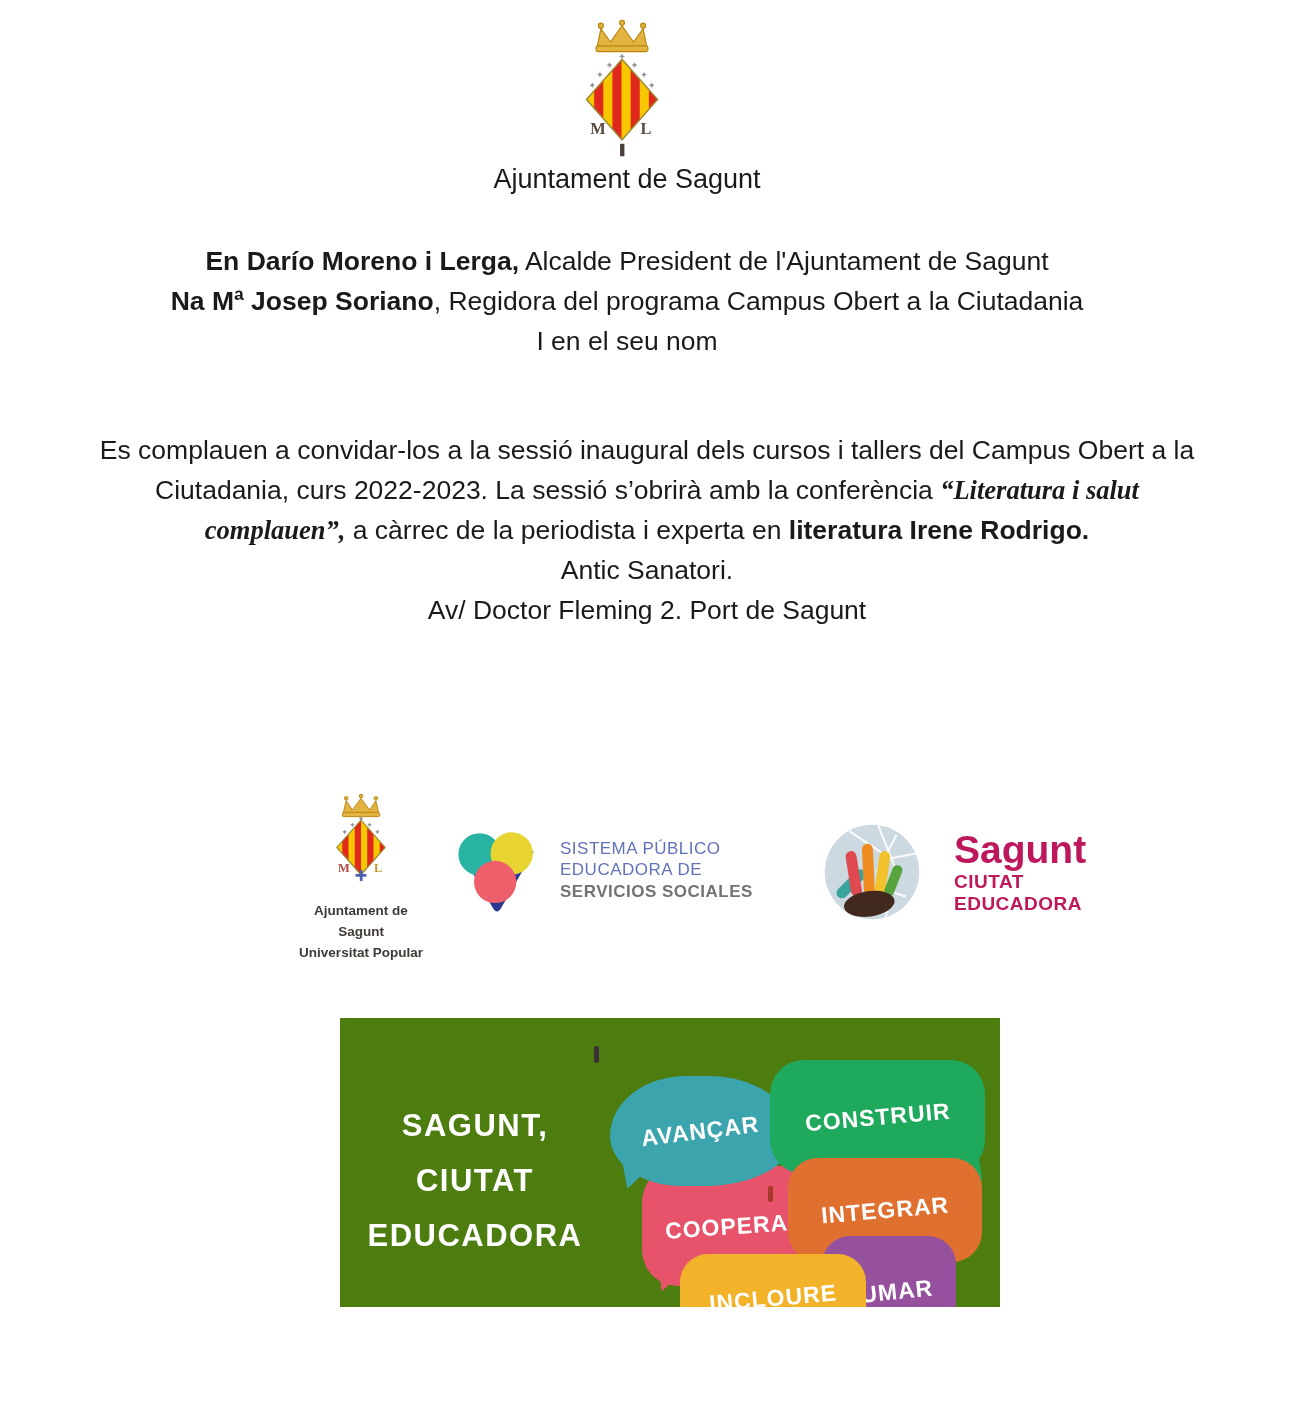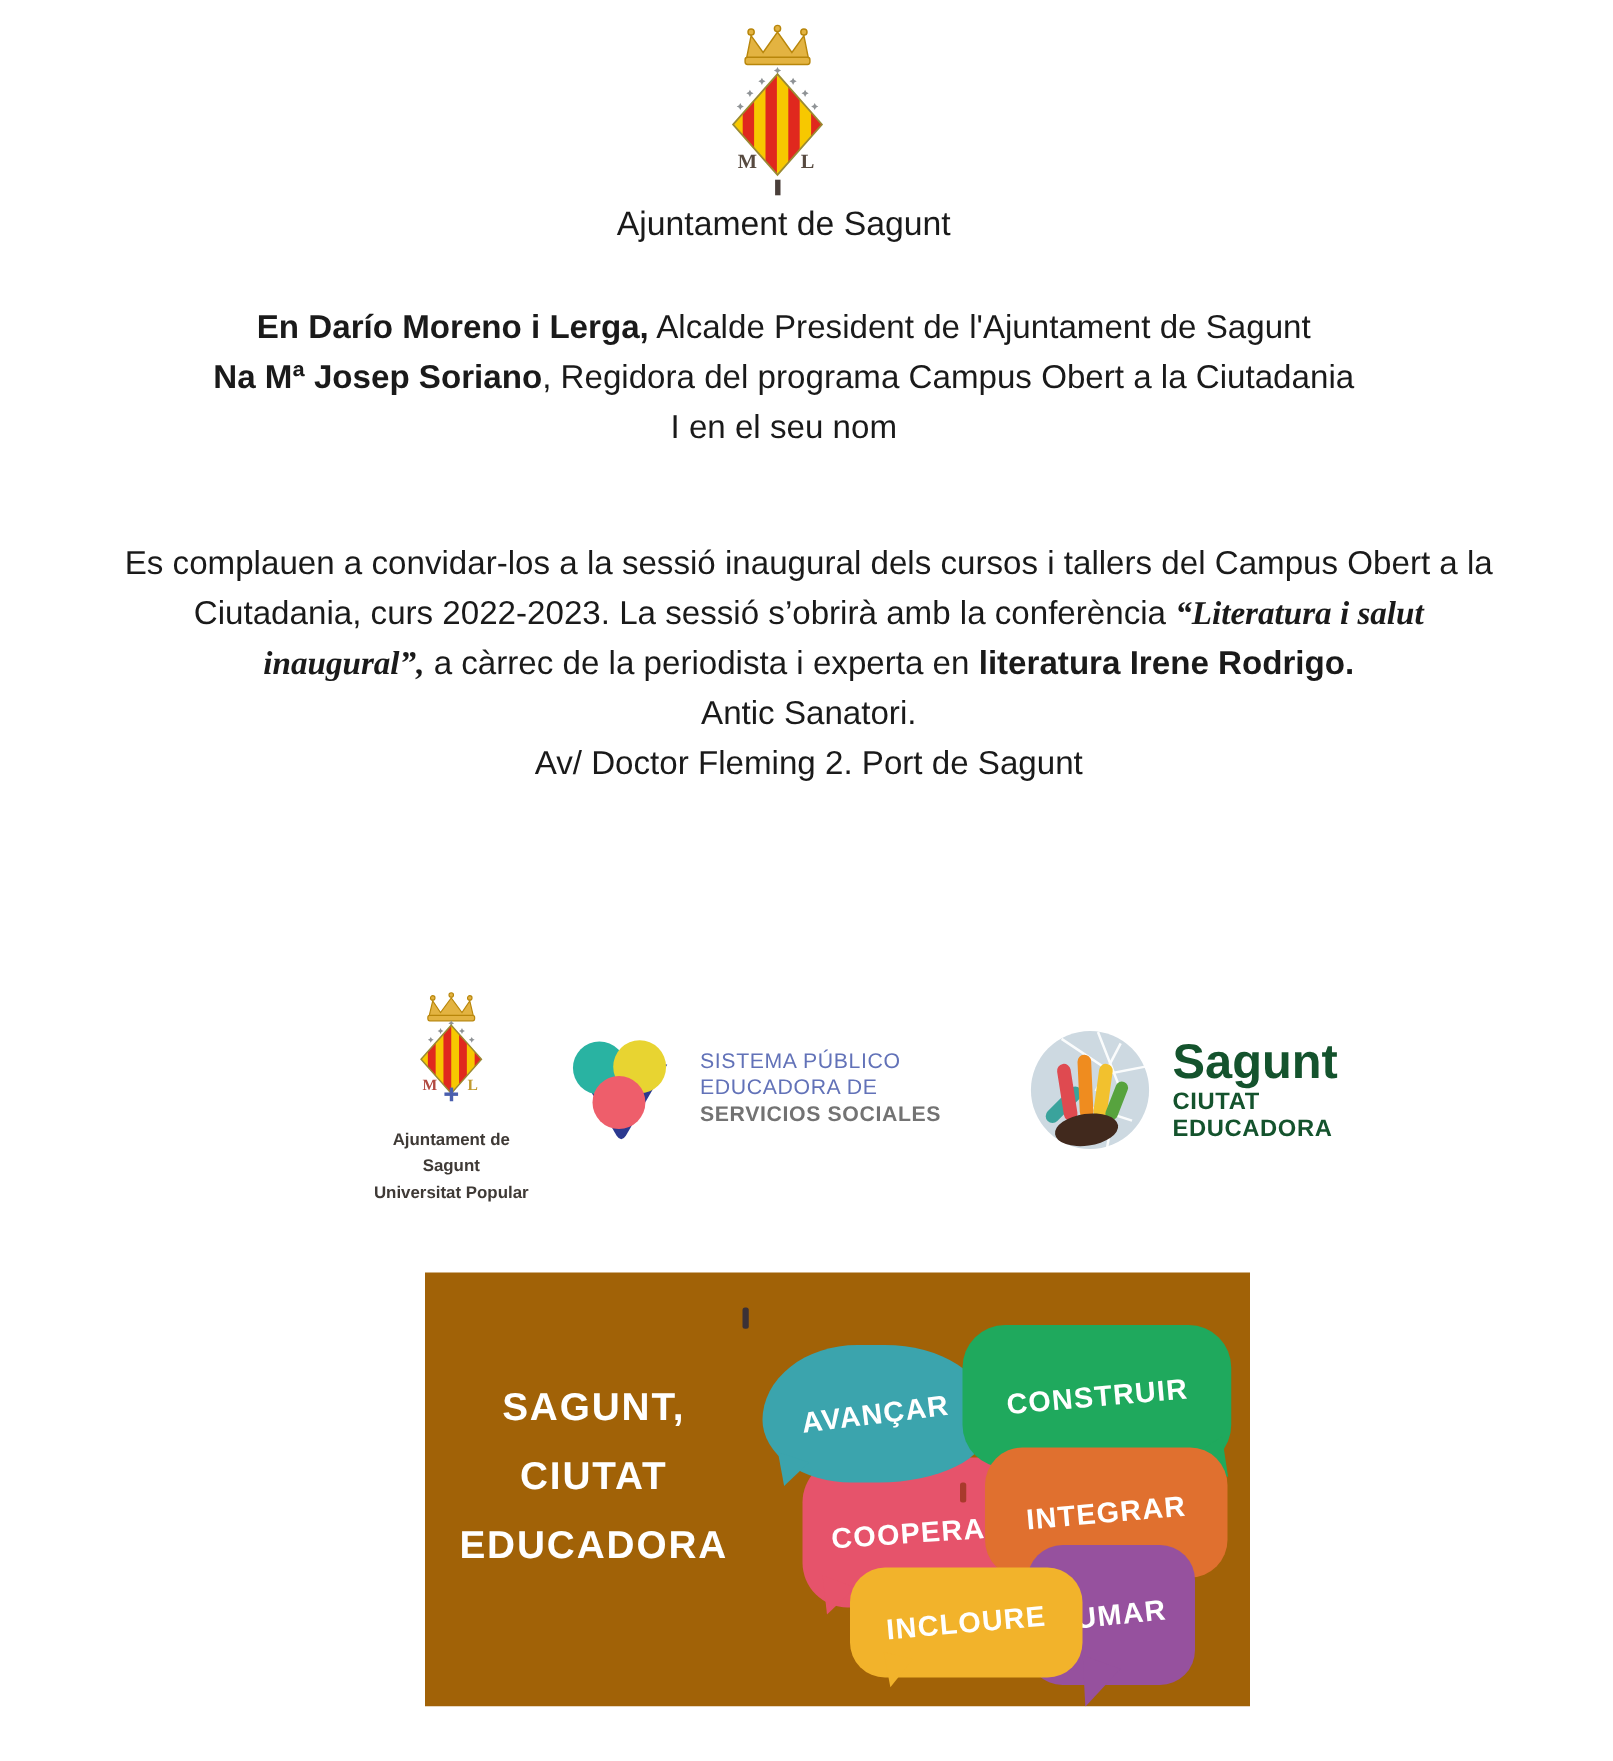--- a/index.html
+++ b/index.html
@@ -18,27 +18,27 @@
   .b { font-weight:bold; }
   .bi { font-weight:bold; font-style:italic;font-family:Liberation Serif, serif; }
 
   
   .logo-a { position:absolute; left:296px; top:792px; width:130px; text-align:center; }
   .logo-a .cap { font-size:13.5px; font-weight:700; color:#3f3a36; line-height:21px; margin-top:4px; }
   .logo-b { position:absolute; left:450px; top:824px; display:flex; align-items:center; }
   .logo-b .txt { margin-left:16px; font-size:17px; line-height:21.5px; letter-spacing:0.5px; color:#6272b8; font-weight:500; }
   .logo-b .txt .strong { color:#737373; font-weight:800; }
   .logo-c { position:absolute; left:822px; top:820px; display:flex; align-items:center; }
-  .logo-c .txt { margin-left:16px; color:#14532d; }
+  .logo-c .txt { margin-left:32px; color:#be185d; }
   .logo-c .title { font-size:39px; font-weight:700; line-height:42px; }
   .logo-c .sub { font-size:19px; font-weight:700; line-height:22px; letter-spacing:0.5px; }
 
   
-  .banner { position:absolute; left:340px; top:1018px; width:660px; height:347px;
-    background:#a16207; overflow:hidden; }
+  .banner { position:absolute; left:340px; top:1018px; width:660px; height:289px;
+    background:#4d7c0f; overflow:hidden; }
   .banner-title { position:absolute; left:26px; top:80px; width:218px; text-align:center;
     color:#ffffff; font-weight:800; font-size:31px; line-height:55px; letter-spacing:1.5px; }
   .bubble { position:absolute; display:flex; align-items:center; justify-content:center;
     color:#fff; font-weight:800; font-size:23px; letter-spacing:1px; }
   .bubble::after { content:''; position:absolute; width:0; height:0; }
 
   .b-avancar { left:270px; top:58px; width:180px; height:110px; background:#3ba4ad;
     border-radius:48% 52% 55% 45% / 62% 55% 45% 52%; z-index:2; }
   .b-avancar::after { left:6px; bottom:-16px; border:13px solid transparent;
     border-top:24px solid #3ba4ad; transform:rotate(18deg); }
@@ -122,21 +122,21 @@
 
   <div class="center-line salutation">
     <div><span class="b">En Darío Moreno i Lerga,</span><span> Alcalde President de l'Ajuntament de Sagunt</span></div>
     <div><span class="b">Na Mª Josep Soriano</span><span>, Regidora del programa Campus Obert a la Ciutadania</span></div>
     <div>I en el seu nom</div>
   </div>
 
   <div class="center-line bodytext">
     <div>Es complauen a convidar-los a la sessió inaugural dels cursos i tallers del Campus Obert a la</div>
     <div><span>Ciutadania, curs 2022-2023. La sessió s’obrirà amb la conferència </span><span class="bi">“Literatura i salut</span></div>
-    <div><span class="bi">inaugural”,</span><span> a càrrec de la periodista i experta en </span><span class="b">literatura Irene Rodrigo.</span></div>
+    <div><span class="bi">complauen”,</span><span> a càrrec de la periodista i experta en </span><span class="b">literatura Irene Rodrigo.</span></div>
     <div>Antic Sanatori.</div>
     <div>Av/ Doctor Fleming 2. Port de Sagunt</div>
   </div>
 
   <div class="logo-a">
     <svg width="78" height="100" viewBox="0 0 100 128">
       <defs>
         <clipPath id="coatB-clip">
             <polygon points="50,36 81,71 50,106 19,71"></polygon>
           </clipPath>

